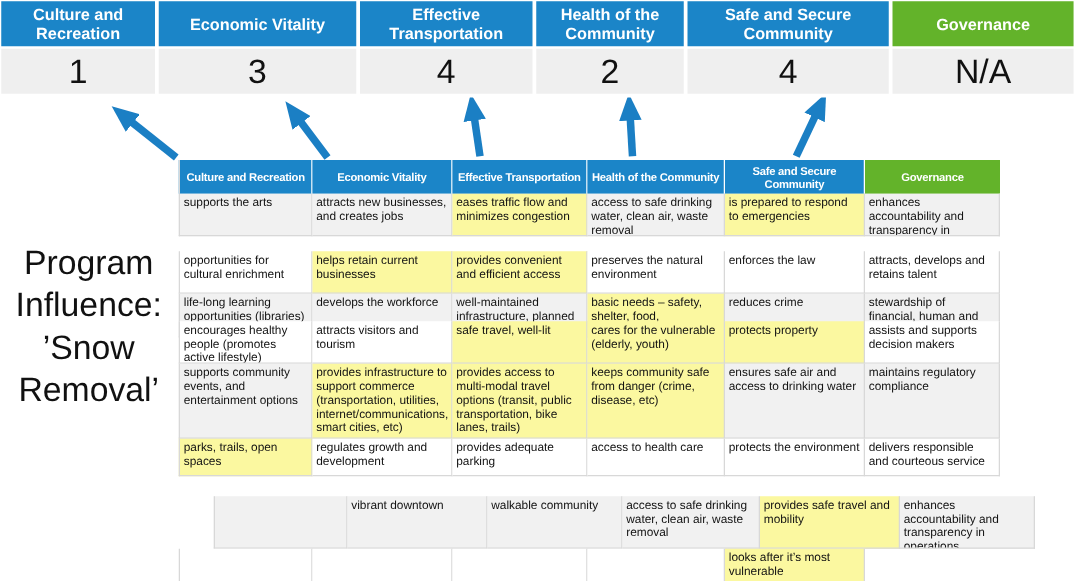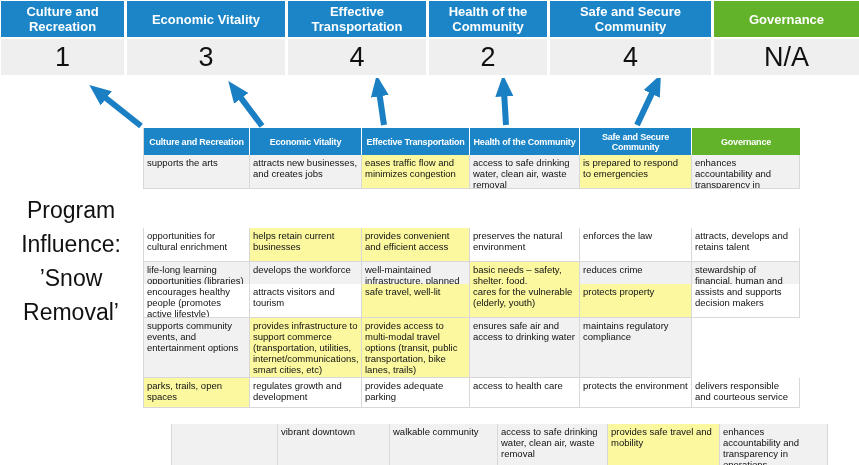--- a/index.html
+++ b/index.html
@@ -15,21 +15,21 @@
   .sum-score{height:36px;display:flex;align-items:center;justify-content:center;
     background:var(--scorebg);color:#111;font-size:27px;}
 
   
   .arrows{position:absolute;left:0;top:78px;}
   .arrows line{stroke:var(--arrow);stroke-width:6;}
   .arrows marker path{fill:var(--arrow);}
 
   
   .title{position:absolute;left:0;top:193px;width:142px;text-align:center;color:#111;
-    font-size:23px;line-height:34px;white-space:pre-line;}
+    font-size:27px;line-height:34px;white-space:pre-line;}
 
   
   .matrix{position:absolute;left:143px;top:128px;width:657px;}
   .m-row{display:grid;grid-template-columns:107px 112px 108px 110px 112px 108px;}
   .m-cell{box-sizing:border-box;font-size:9.5px;line-height:11px;color:#111;
     padding:2px 3px 1px 3px;border-right:1px solid var(--grid);border-bottom:1px solid var(--grid);
     overflow:hidden;background:#fff;}
   .m-row .m-cell:first-child{border-left:1px solid var(--grid);}
   .m-row.banded .m-cell{background:var(--band);}
   .m-cell.hl{background:var(--yellow) !important;}
@@ -87,21 +87,21 @@
         <div class="m-cell">Governance</div>
       </div>
       <div class="m-row banded" style="height: 46px; grid-template-rows: 34px;">
         <div class="m-cell">supports the arts</div>
         <div class="m-cell">attracts new businesses, and creates jobs</div>
         <div class="m-cell hl">eases traffic flow and minimizes congestion</div>
         <div class="m-cell">access to safe drinking water, clean air, waste removal</div>
         <div class="m-cell hl">is prepared to respond to emergencies</div>
         <div class="m-cell">enhances accountability and transparency in operations</div>
       </div>
-      <div class="m-row" style="height: 34px; grid-template-rows: 34px; margin-top: 27px;">
+      <div class="m-row" style="height: 34px; grid-template-rows: 34px;">
         <div class="m-cell">opportunities for cultural enrichment</div>
         <div class="m-cell hl">helps retain current businesses</div>
         <div class="m-cell hl">provides convenient and efficient access</div>
         <div class="m-cell">preserves the natural environment</div>
         <div class="m-cell">enforces the law</div>
         <div class="m-cell">attracts, develops and retains talent</div>
       </div>
       <div class="m-row banded" style="height: 22px; grid-template-rows: 35px;">
         <div class="m-cell">life-long learning opportunities (libraries)</div>
         <div class="m-cell">develops the workforce</div>
@@ -115,20 +115,21 @@
         <div class="m-cell">attracts visitors and tourism</div>
         <div class="m-cell hl">safe travel, well-lit</div>
         <div class="m-cell hl">cares for the vulnerable (elderly, youth)</div>
         <div class="m-cell hl">protects property</div>
         <div class="m-cell">assists and supports decision makers</div>
       </div>
       <div class="m-row banded" style="height: 60px; grid-template-rows: 60px;">
         <div class="m-cell">supports community events, and entertainment options</div>
         <div class="m-cell hl">provides infrastructure to support commerce (transportation, utilities, internet/communications, smart cities, etc)</div>
         <div class="m-cell hl">provides access to multi-modal travel options (transit, public transportation, bike lanes, trails)</div>
+        <div class="m-cell hl">keeps community safe from danger (crime, disease, etc)</div>
         <div class="m-cell">ensures safe air and access to drinking water</div>
         <div class="m-cell">maintains regulatory compliance</div>
       </div>
       <div class="m-row" style="height: 46px; grid-template-rows: 30px;">
         <div class="m-cell hl">parks, trails, open spaces</div>
         <div class="m-cell">regulates growth and development</div>
         <div class="m-cell">provides adequate parking</div>
         <div class="m-cell">access to health care</div>
         <div class="m-cell">protects the environment</div>
         <div class="m-cell">delivers responsible and courteous service</div>

